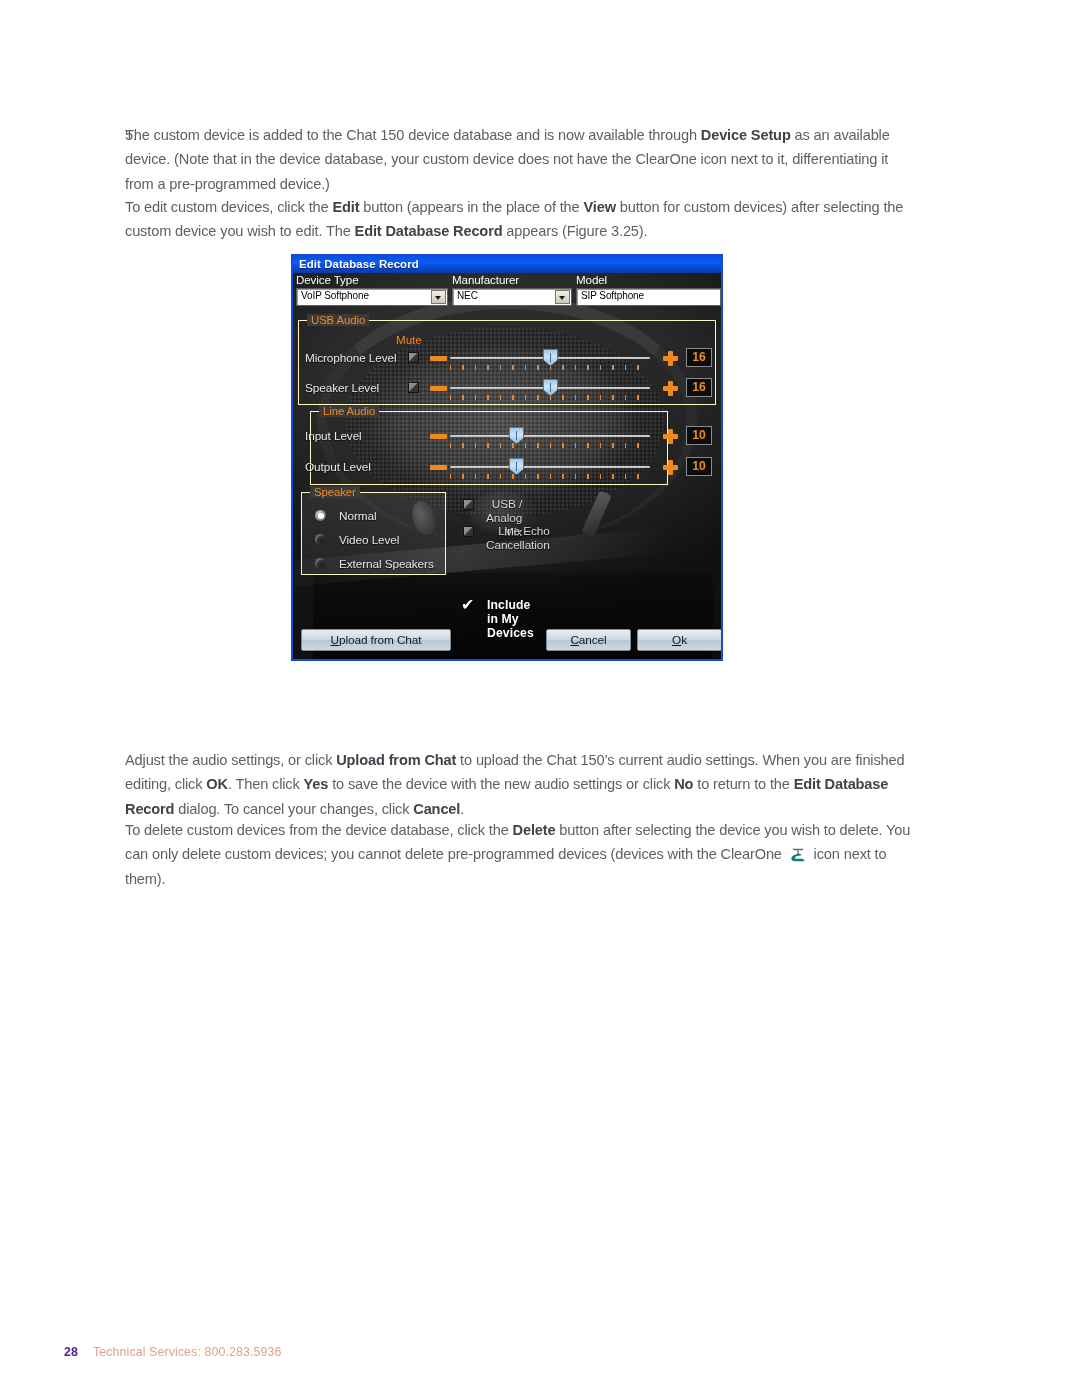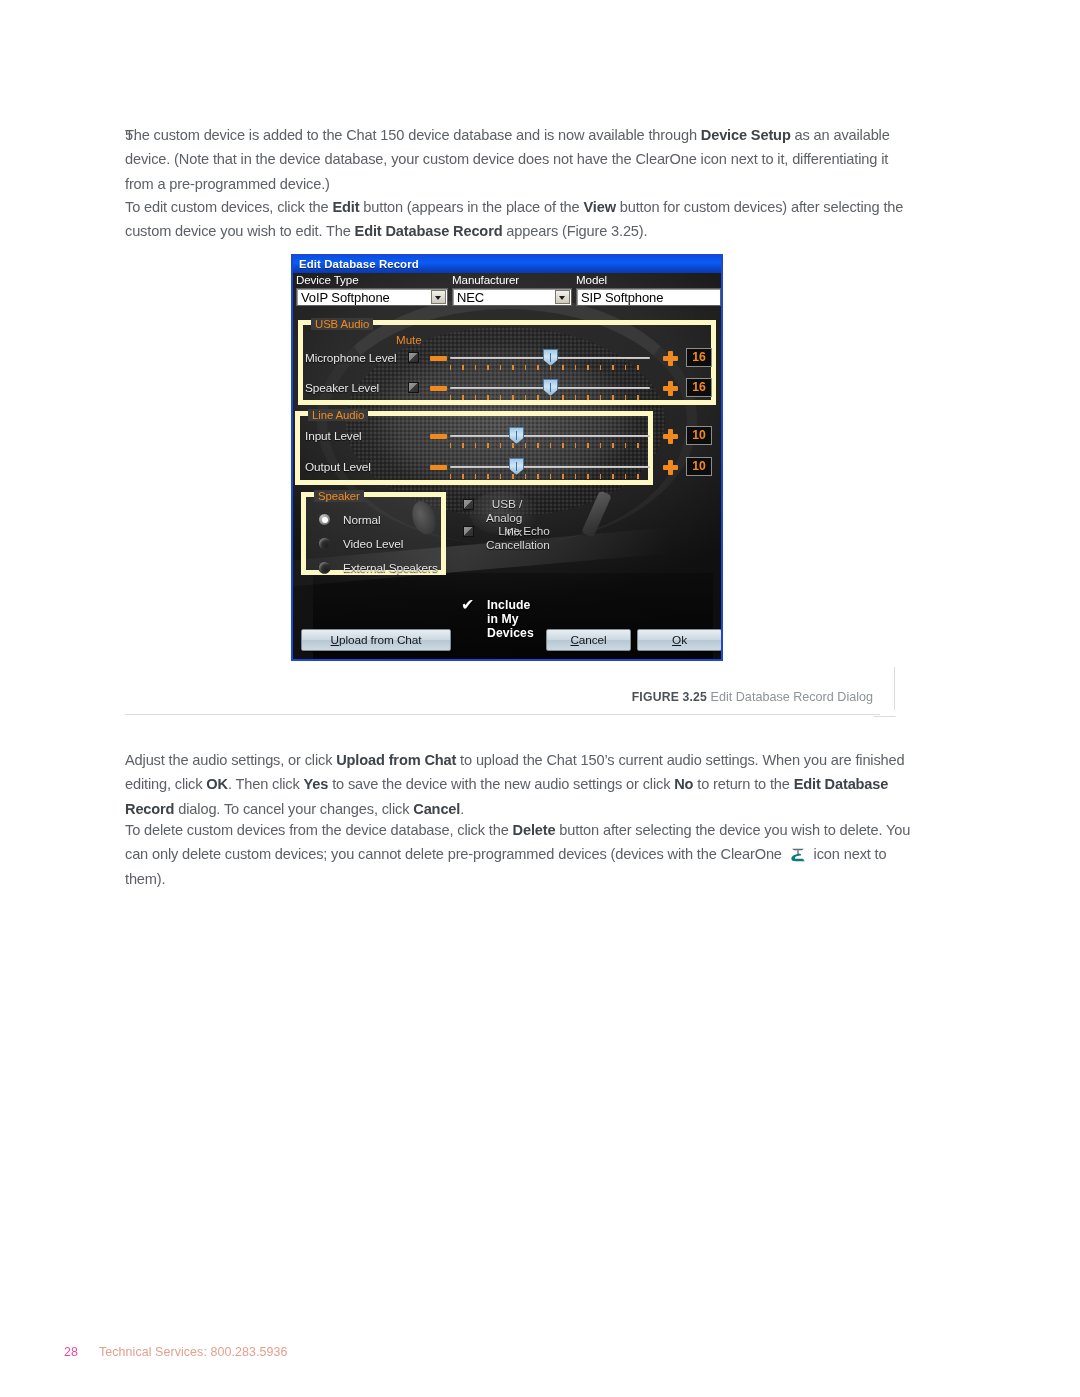--- a/index.html
+++ b/index.html
@@ -110,23 +110,23 @@
   
   .footer {
     position: absolute;
     left: 64px;
     top: 1345px;
     font-size: 12.4px;
     color: #e3a08e;
     letter-spacing: 0.1px;
   }
   .footer .pagenum {
-    color: #ec4899;
-    font-weight: normal;
-    margin-right: 21px;
+    color: #4c1d95;
+    font-weight: bold;
+    margin-right: 15px;
   }
 
   
   .dialog {
     position: absolute;
     left: 291px;
     top: 254px;
     width: 432px;
     height: 407px;
     background: #2f2f2f;
@@ -257,21 +257,21 @@
     height: 18px;
     background: #ffffff;
     border: 1px solid #5f5f5f;
     box-sizing: border-box;
     box-shadow: inset 1px 1px 0 #9b9b9b;
   }
   .combo .val, .txtfield .val {
     position: absolute;
     left: 4px;
     top: 1px;
-    font-size: 13px;
+    font-size: 10px;
     color: #000000;
     white-space: nowrap;
     letter-spacing: -0.1px;
   }
   .combo .arrow {
     position: absolute;
     right: 1px;
     top: 1px;
     width: 15px;
     height: 14px;
@@ -284,35 +284,35 @@
     position: absolute;
     left: 3px; top: 5px;
     border-left: 3.5px solid transparent;
     border-right: 3.5px solid transparent;
     border-top: 4px solid #1a1a1a;
   }
 
   
   .group {
     position: absolute;
-    border: 5px solid #fef9c3;
+    border: 1px solid #fef9c3;
     box-sizing: border-box;
   }
   .group > .gtitle {
     position: absolute;
     top: -7px;
     left: 8px;
     padding: 0 4px;
     background: #3a3a3a;
     color: #ef8a22;
     font-size: 11.4px;
     letter-spacing: -0.1px;
   }
   .group.usb  { left: 5px;  top: 47px;  width: 418px; height: 85px; }
-  .group.line { left: 2px;  top: 138px; width: 358px; height: 74px; }
+  .group.line { left: 17px;  top: 138px; width: 358px; height: 74px; }
   .group.spk  { left: 8px;  top: 219px; width: 145px; height: 83px;
                 background: rgba(120,120,120,.18); }
 
   .mute-lbl {
     position: absolute;
     left: 103px;
     top: 60px;
     color: #ef8a22;
     font-size: 11.6px;
   }
@@ -662,29 +662,20 @@
         <span class="ilbl">Include in My Devices</span>
       </div>
 
       <div class="btn btn-upload"><u>U</u>pload from Chat</div>
       <div class="btn btn-cancel"><u>C</u>ancel</div>
       <div class="btn btn-ok"><u>O</u>k</div>
 
     </div>
   </div>
 
-  <div class="fig-wrap">
-    <div class="fig-line-bottom"></div>
-    <div class="fig-line-right"></div>
-    <div class="fig-corner"></div>
-    <div class="fig-caption">
-      <b>FIGURE 3.25</b>
-      <span>Edit Database Record Dialog</span>
-    </div>
-  </div>
 
   <div class="body-text para3">Adjust the audio settings, or click <b>Upload from Chat</b> to upload the Chat 150’s current audio settings. When you are finished editing, click <b>OK</b>. Then click <b>Yes</b> to save the device with the new audio settings or click <b>No</b> to return to the <b>Edit Database Record</b> dialog. To cancel your changes, click <b>Cancel</b>.</div>
 
   <div class="body-text para4">To delete custom devices from the device database, click the <b>Delete</b> button after selecting the device you wish to delete. You can only delete custom devices; you cannot delete pre-programmed devices (devices with the ClearOne <span class="clearone-glyph"><svg viewBox="0 0 24 20" width="20" height="17">
           <path d="M5 3 H19 L17 5 H7 Z" fill="#5a6a70"></path>
           <path d="M12 5 L12 10" stroke="#5a6a70" stroke-width="1.6" fill="none"></path>
           <path d="M15 9 C8 9 4 12 4 15 C4 17 6 18 9 18 L20 18 L18 15 L9 15 C8 15 8 13 10 12 L16 11 Z" fill="#117a7e"></path>
         </svg></span> icon next to them).</div>
 
   <div class="footer">

